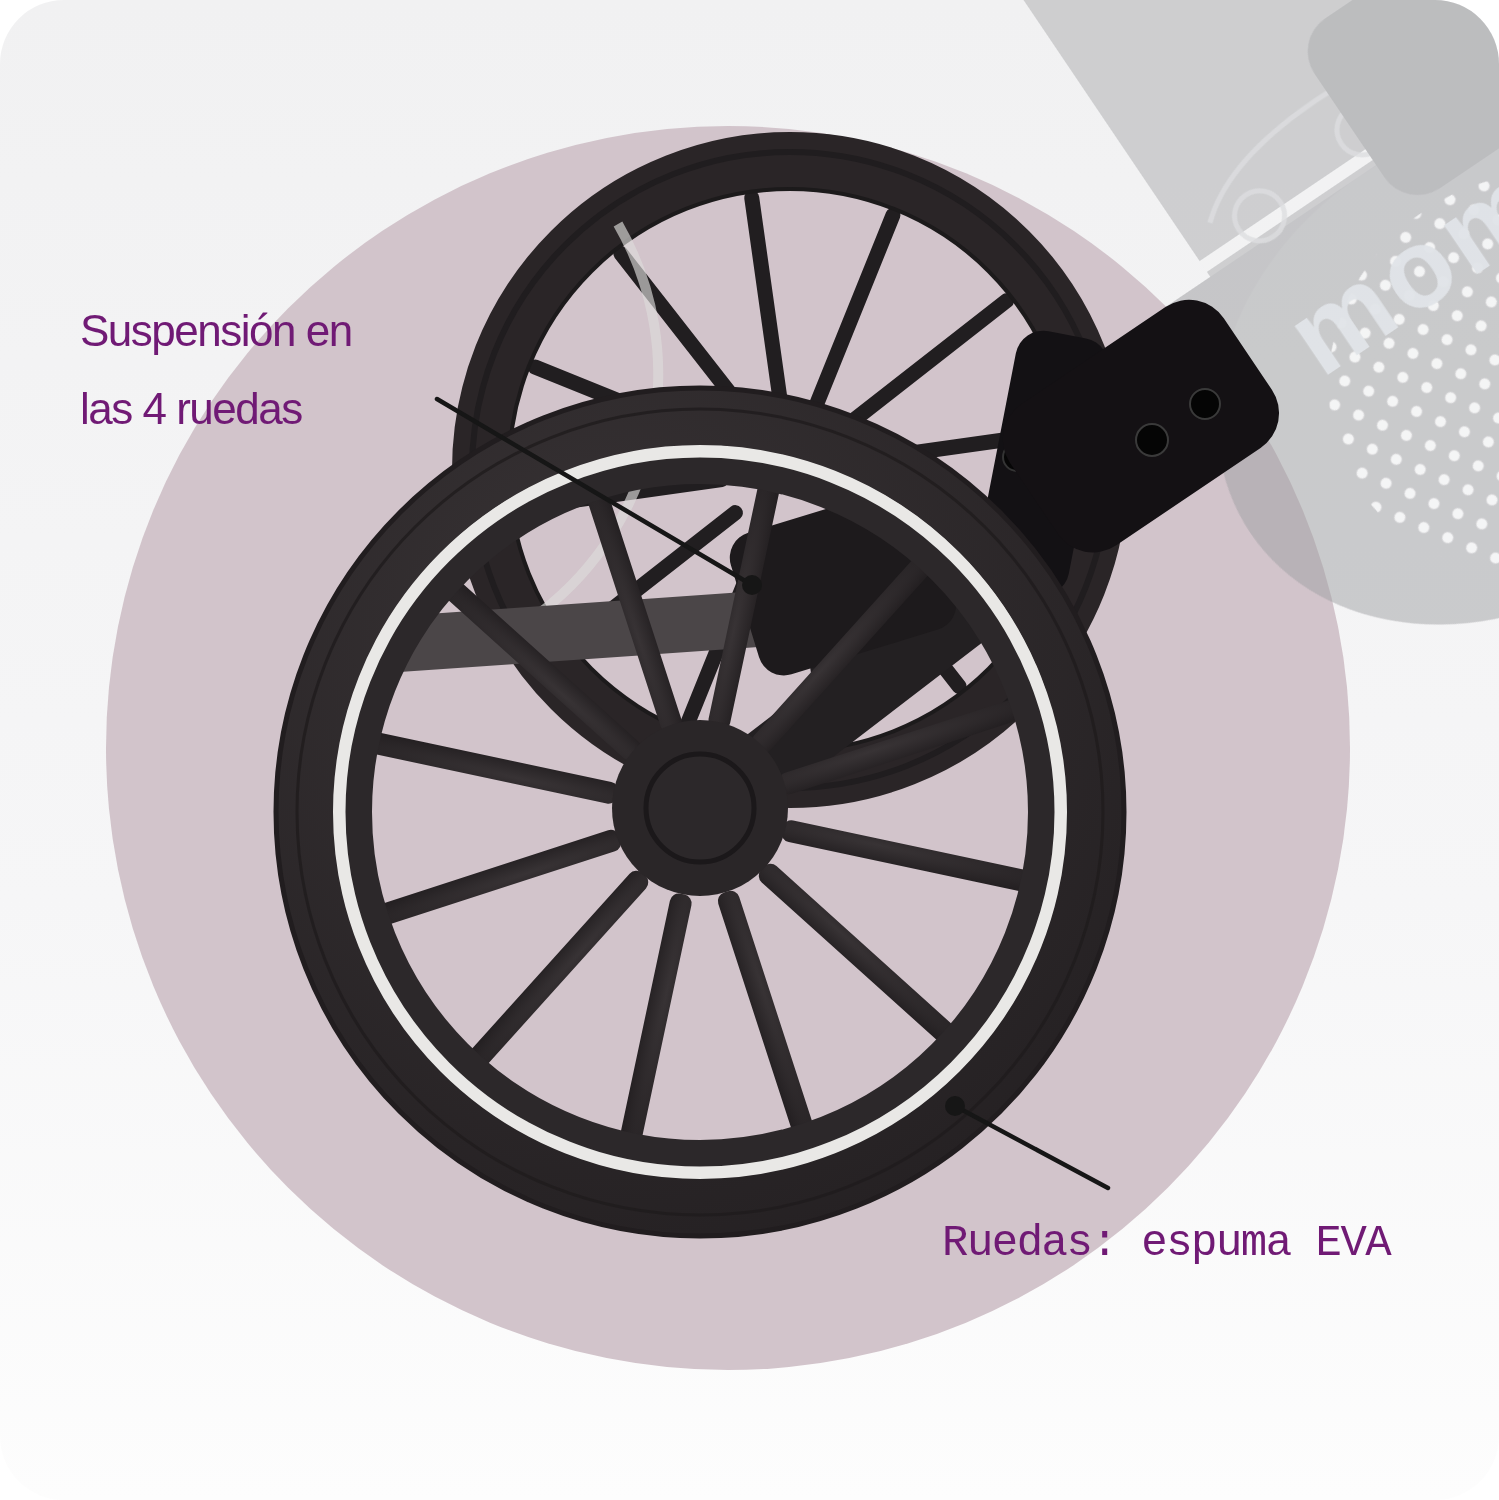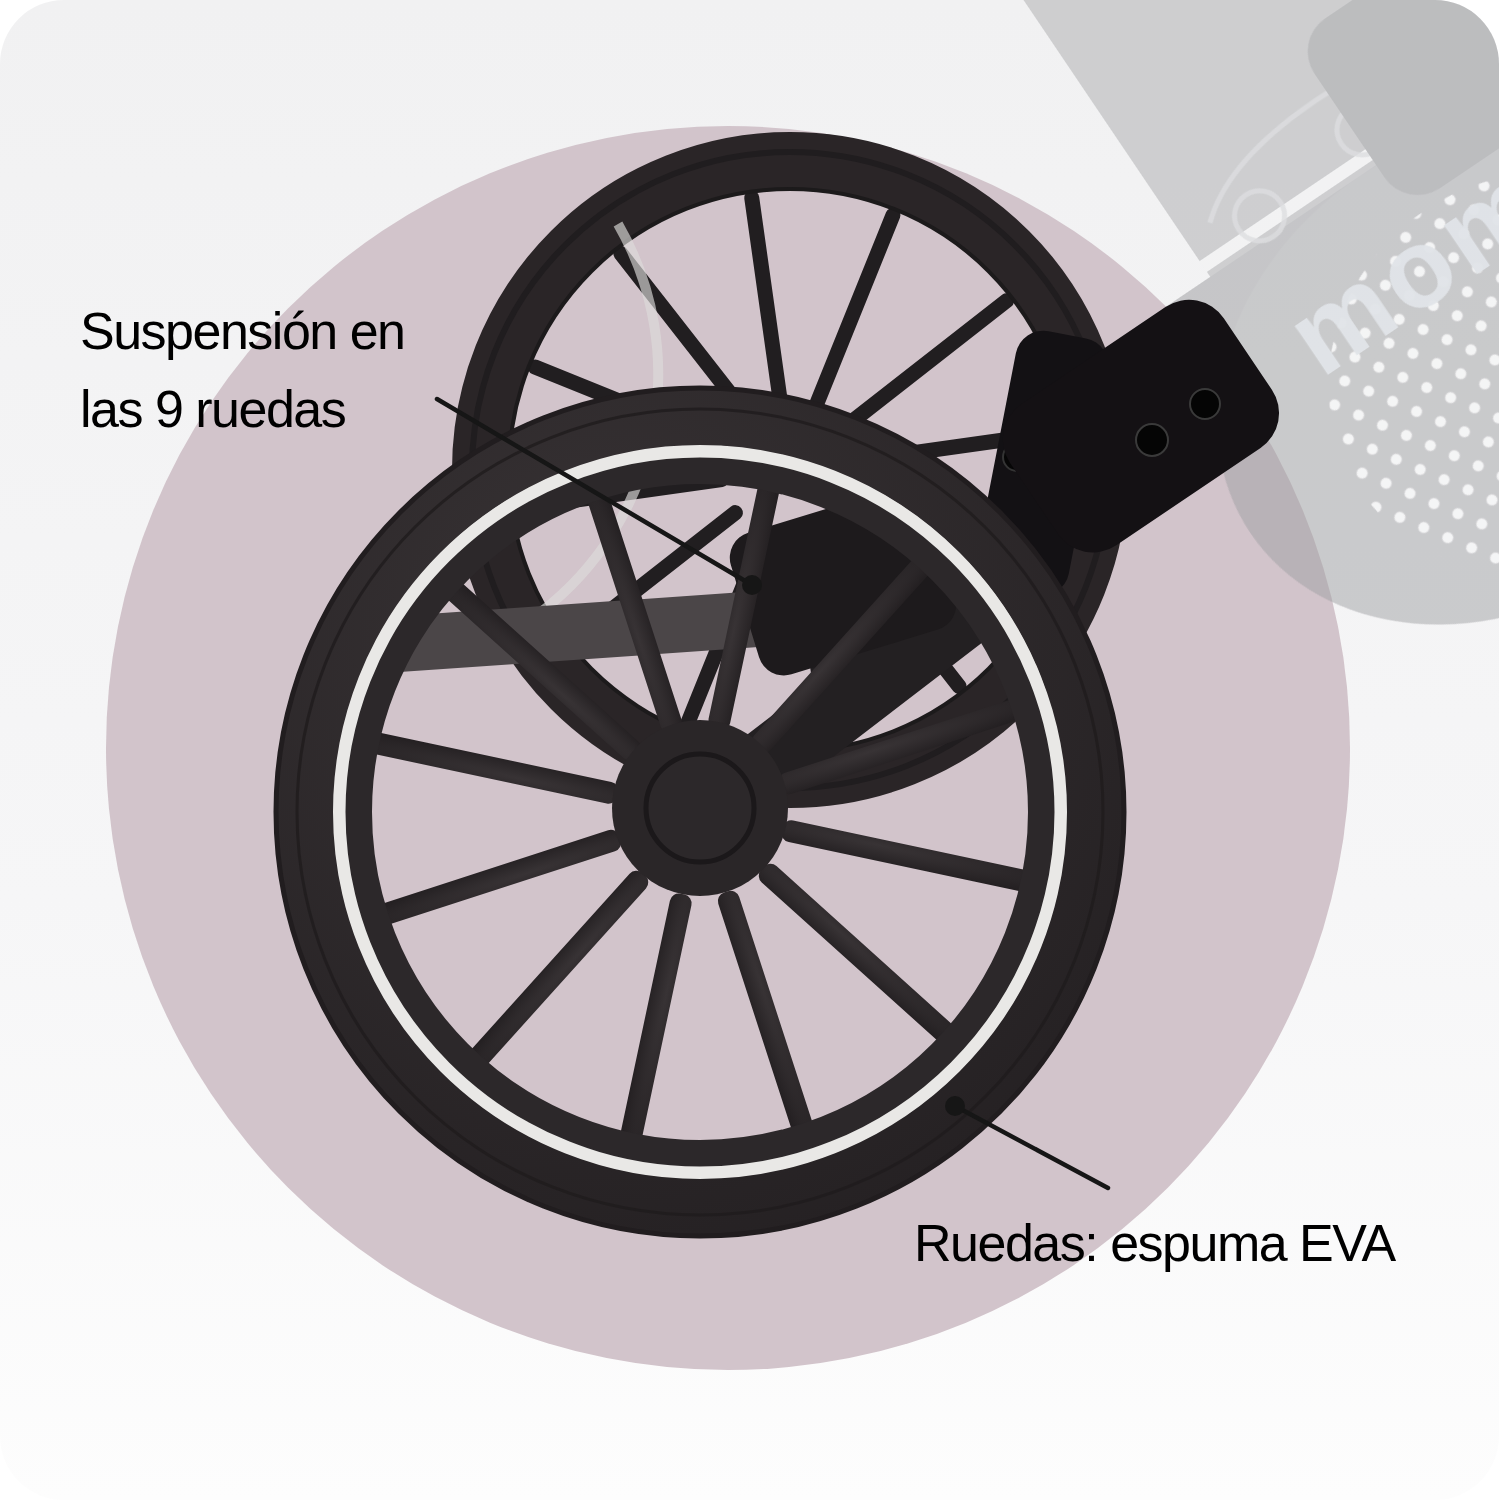--- a/index.html
+++ b/index.html
@@ -16,29 +16,29 @@
     overflow: hidden;
   }
   .art {
     position: absolute;
     left: 0; top: 0;
     width: 1499px;
     height: 1500px;
   }
   .callout {
     position: absolute;
-    color: #000000;
-    font-size: 52px;
+    color: #701a75;
+    font-size: 44px;
     font-weight: 400;
     letter-spacing: -1.5px;
     line-height: 78px;
     white-space: nowrap;
   }
   .callout-suspension { left: 80px;  top: 292px;  }
-  .callout-wheels     { left: 914px; top: 1204px; }
+  .callout-wheels     { left: 942px; top: 1204px; font-family: Liberation Mono, monospace; }
 </style>
 </head>
 <body>
 
 <div class="stage">
 
   <svg class="art" viewBox="0 0 1499 1500">
     <defs>
       <clipPath id="cardClip">
         <rect x="0" y="0" width="1499" height="1500" rx="64" ry="64"></rect>
@@ -162,20 +162,20 @@
         <line x1="437" y1="399" x2="752" y2="585"></line>
         <circle cx="752" cy="585" r="10" fill="#161616" stroke="none"></circle>
         <line x1="955" y1="1106" x2="1108" y2="1188"></line>
         <circle cx="955" cy="1106" r="10" fill="#161616" stroke="none"></circle>
       </g>
     </g>
   </svg>
 
   <div class="callout callout-suspension">
     <div>Suspensión en</div>
-    <div>las 9 ruedas</div>
+    <div>las 4 ruedas</div>
   </div>
 
   <div class="callout callout-wheels">
     <div>Ruedas: espuma EVA</div>
   </div>
 
 </div>
 
 </body></html>

